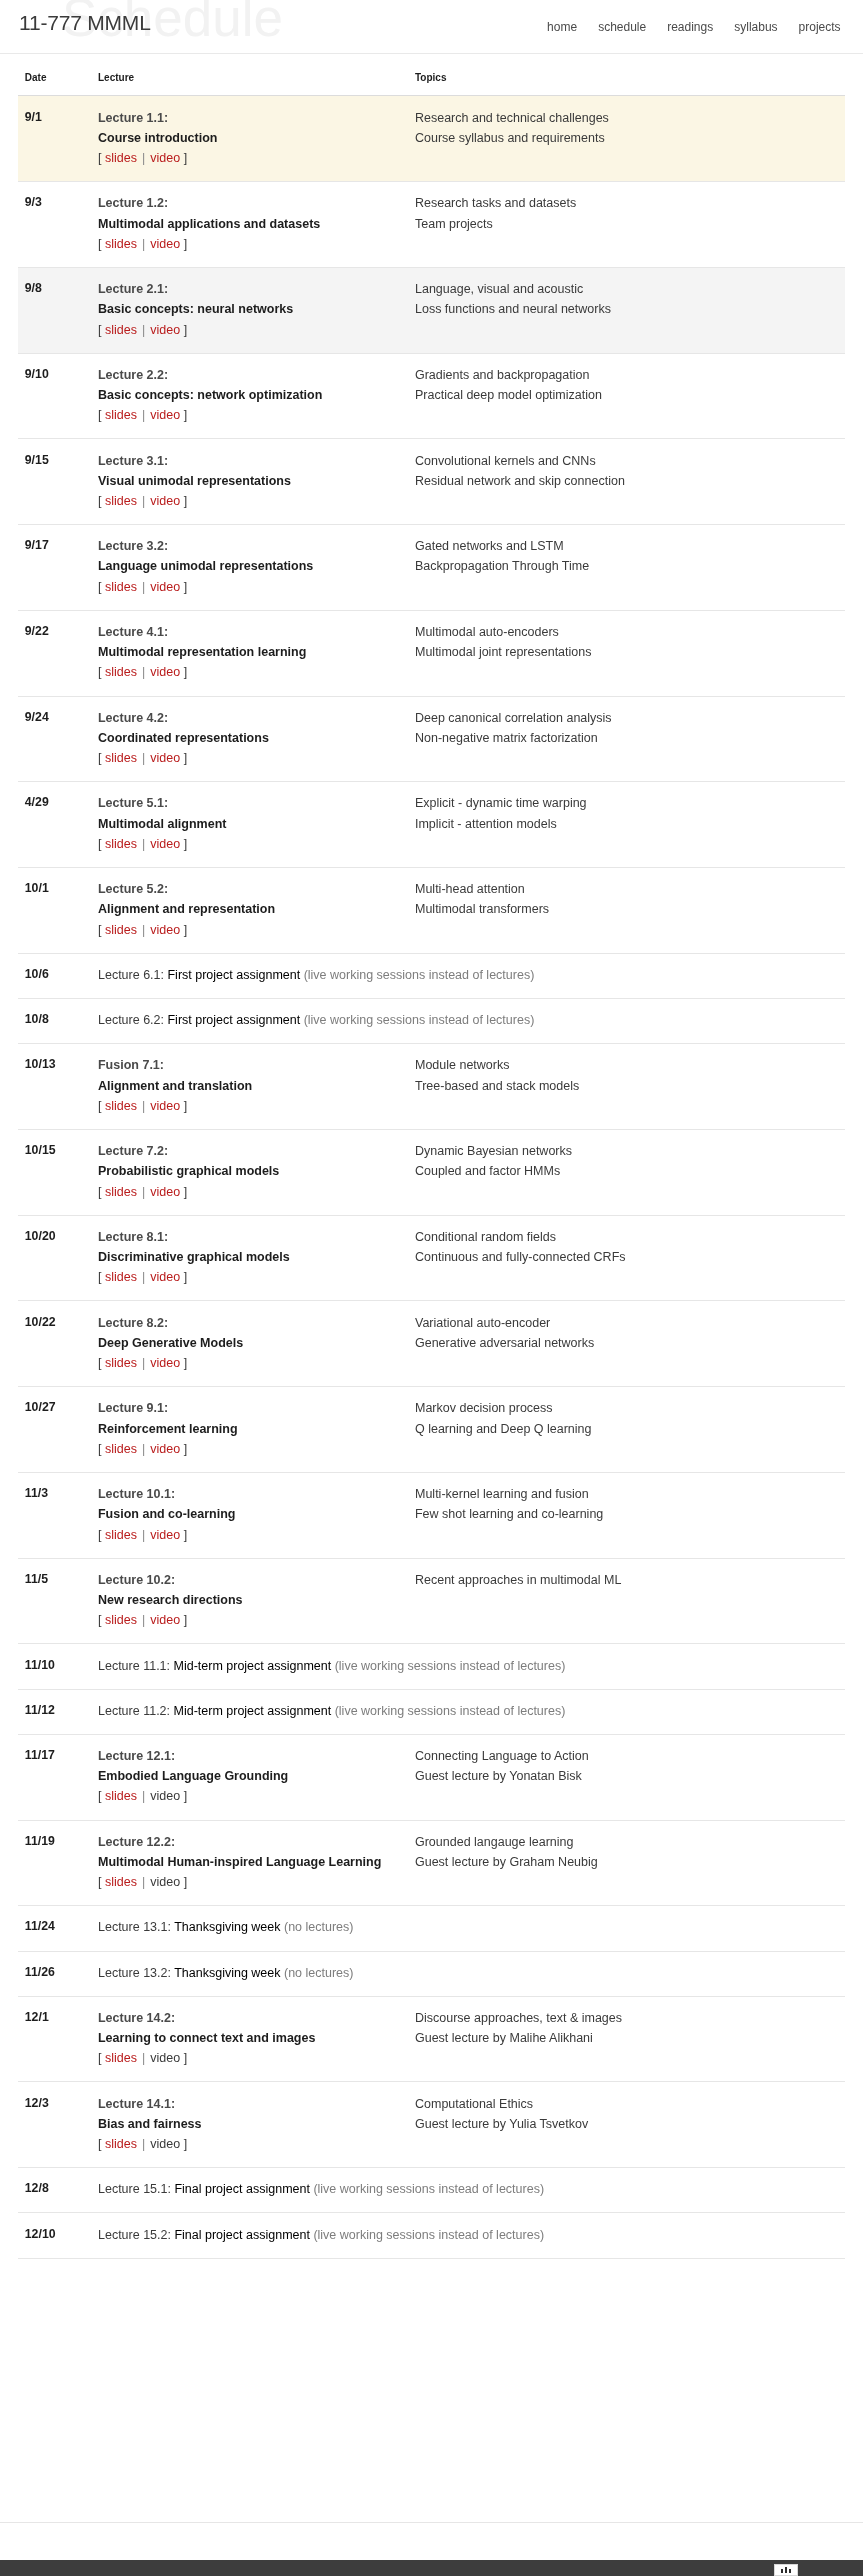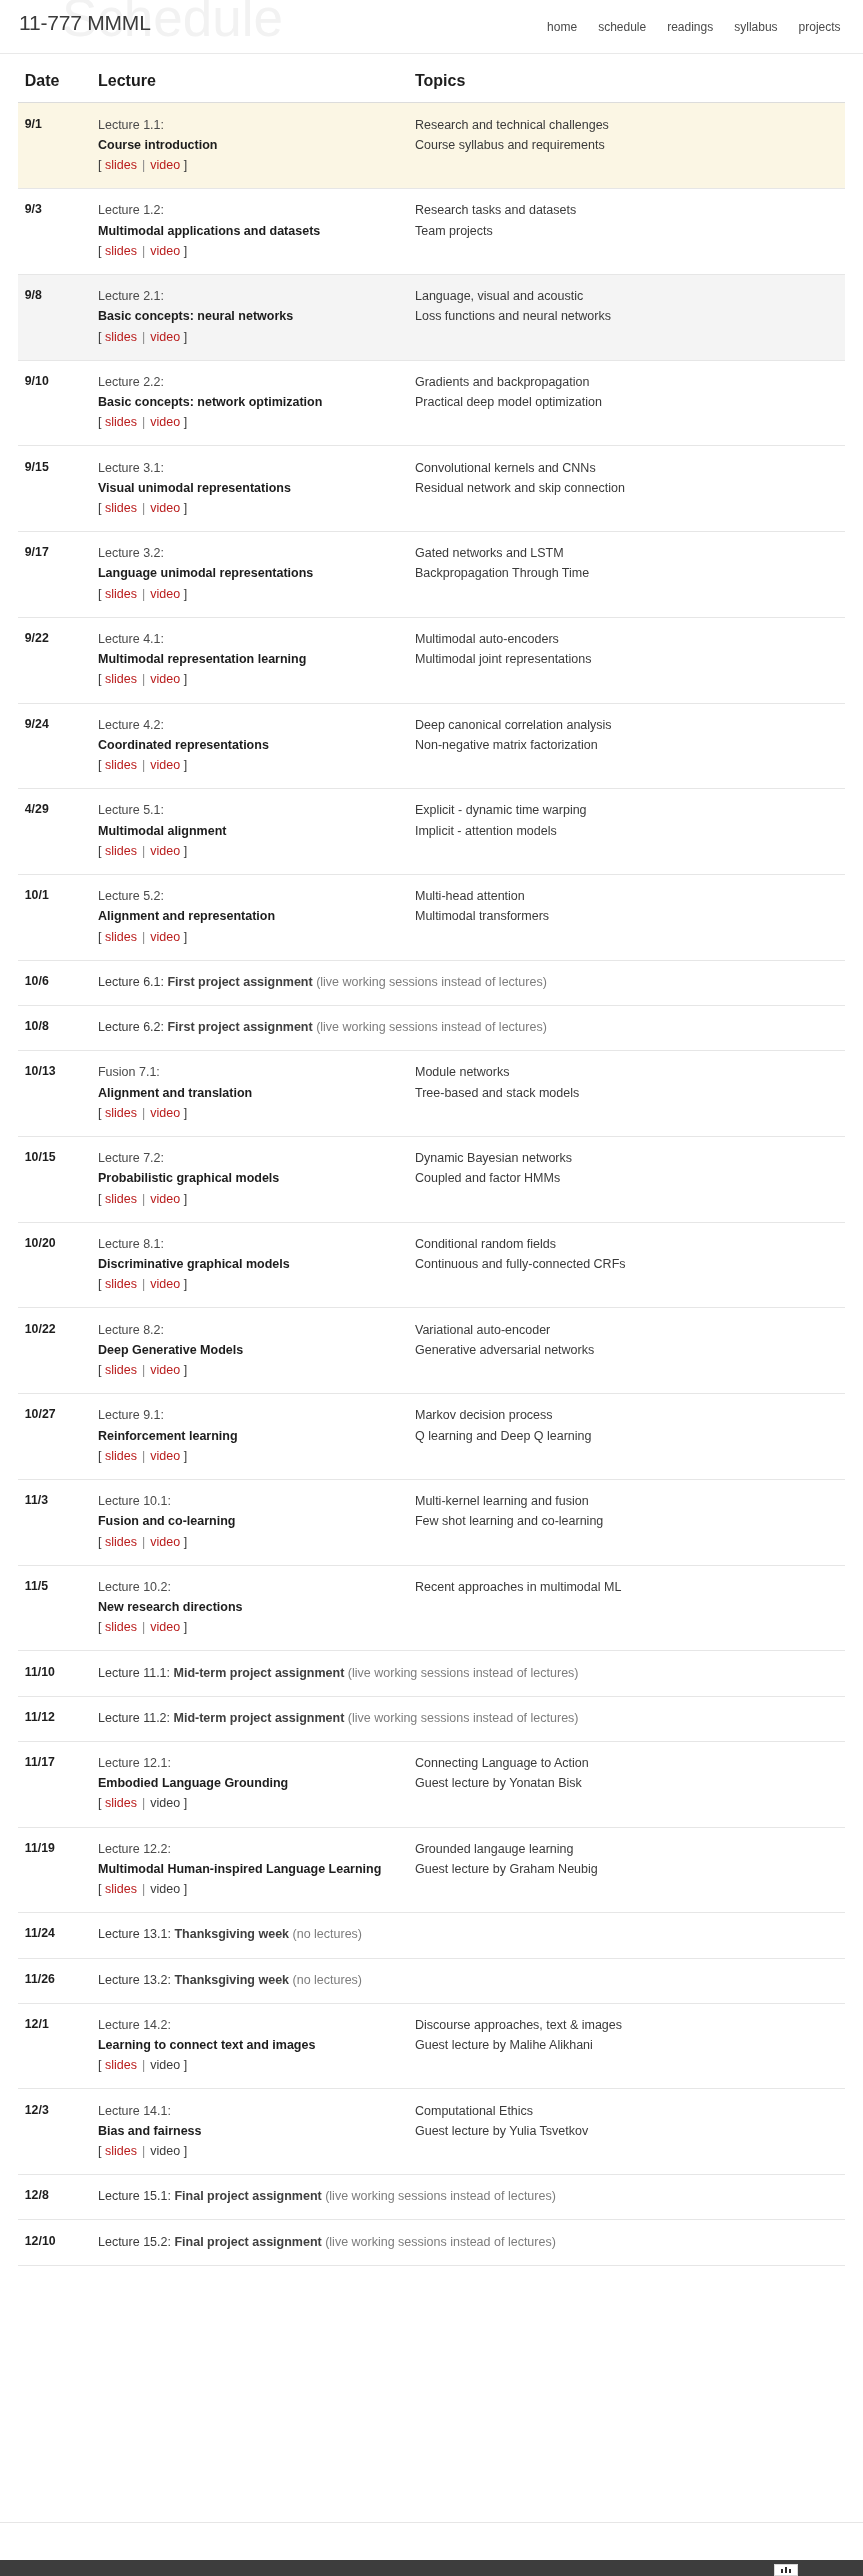--- a/index.html
+++ b/index.html
@@ -66,21 +66,21 @@
     border-collapse: collapse;
     table-layout: fixed;
     margin-top: 6.4px;
   }
   table.schedule col.c-date  { width: 78px; }
   table.schedule col.c-lect  { width: 317px; }
   table.schedule col.c-topic { width: auto; }
 
   thead th {
     text-align: left;
-    font-size: 16px;
+    font-size: 10px;
     font-weight: bold;
     color: #1d1d1d;
     padding: 11.2px 0 12.8px 0;
     border-bottom: 1.6px solid #dcdcdc;
     vertical-align: bottom;
   }
   thead th.th-date  { padding-left: 7.2px; }
   thead th.th-lect  { padding-left: 2.4px; }
   thead th.th-topic { padding-left: 2.4px; }
 
@@ -98,41 +98,41 @@
   td.td-date {
     padding-left: 7.2px;
     font-weight: bold;
     color: #1d1d1d;
     font-size: 12.3px;
     white-space: nowrap;
   }
   td.td-lect  { padding-left: 2.4px; padding-right: 11.2px; }
   td.td-topic { padding-left: 2.4px; }
 
-  .lect-num   { display: block; color: #4a4a4a; }
+  .lect-num   { display: block; color: #4a4a4a; font-weight: bold; }
   .lect-title { display: block; font-weight: bold; color: #1d1d1d; }
   .links      { display: block; color: #5f5f5f; white-space: nowrap; }
   .links a {
     color: #b91c1c;
     text-decoration: none;
   }
   .links .plain { color: #3a3a3a; }
   .links .sep   { color: #8a8a8a; padding: 0 1.6px; }
   .links .brk   { color: #3a3a3a; }
 
   .topic-line { display: block; color: #3a3a3a; }
 
   
   td.td-span {
     padding-left: 2.4px;
     font-size: 12.5px;
     color: #3a3a3a;
   }
   td.td-span .sp-prefix { color: #3a3a3a; }
-  td.td-span .sp-bold   { font-weight: bold; color: #404040; }
+  td.td-span .sp-bold   { font-weight: normal; color: #000000; }
   td.td-span .sp-note   { color: #7d7d7d; }
 
   
   .page-bottom-rule {
     position: absolute;
     left: 0; right: 0;
     top: 2522px;
     height: 0.8px;
     background: #e6e6e6;
   }

